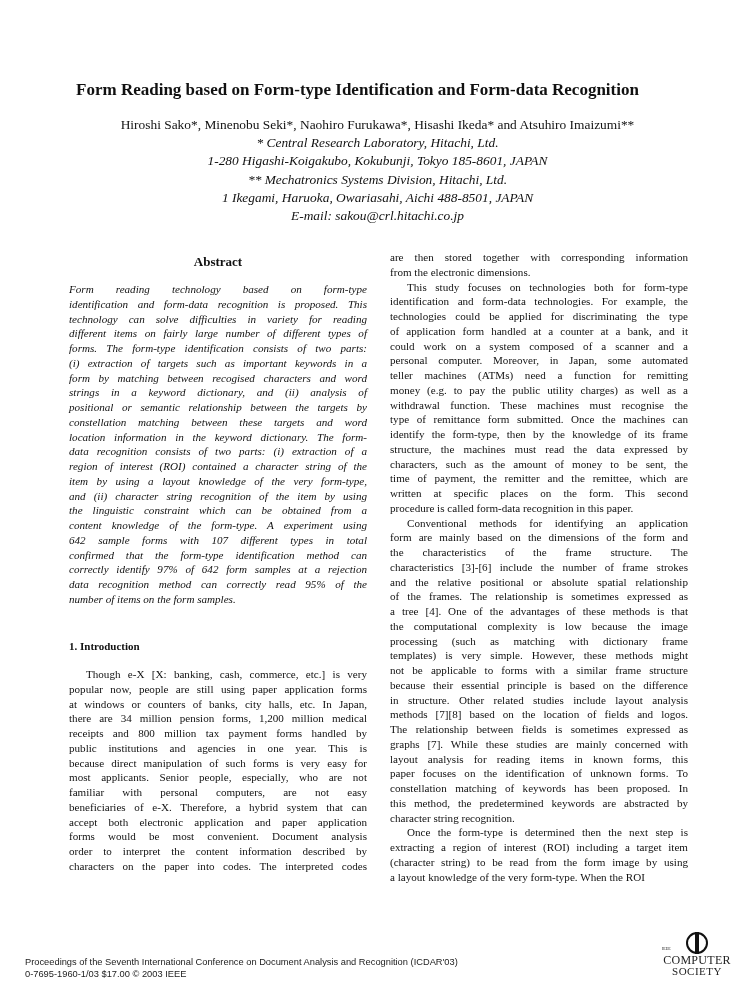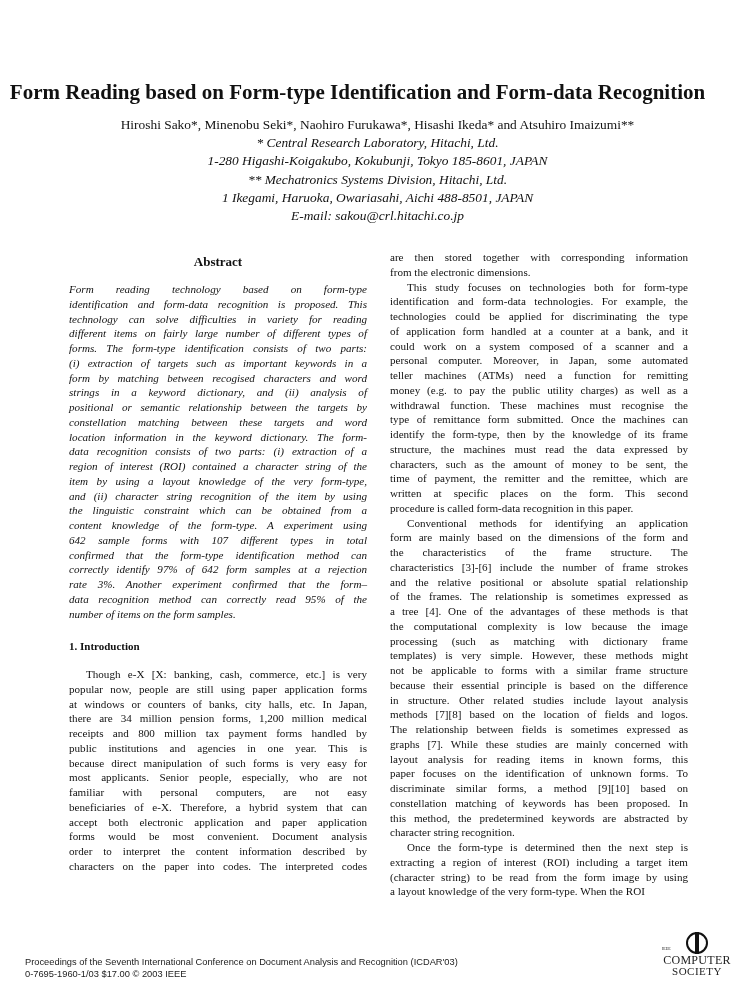--- a/index.html
+++ b/index.html
@@ -1,17 +1,17 @@
 <!DOCTYPE html>
 <html><head>
 <meta charset="utf-8">
 <style>
   html, body { margin: 0; padding: 0; background: #ffffff; }
   body { width: 755px; height: 1000px; position: relative; overflow: hidden; color: #111; font-family: "Liberation Serif", serif; }
-  .title { position: absolute; top: 80px; left: 0; width: 715px; text-align: center; font-weight: bold; font-size: 21px; }
+  .title { position: absolute; top: 80px; left: 0; width: 715px; text-align: center; font-weight: bold; font-size: 17px; }
   .authors { position: absolute; top: 116px; left: 0; width: 755px; text-align: center; font-size: 13.4px; line-height: 18.2px; }
   .authors .it { font-style: italic; }
   .col { position: absolute; width: 298px; font-size: 11.1px; line-height: 14.75px; }
   .col.left { left: 69px; }
   .col.right { left: 390px; top: 250px; }
   .ln { display: block; text-align: justify; text-align-last: justify; white-space: nowrap; height: 14.75px; }
   .ln.last { text-align-last: left; }
   .ln.ind { text-indent: 17px; }
   .abs-h { position: absolute; left: 69px; top: 254px; width: 298px; text-align: center; font-weight: bold; font-size: 13px; }
   .abs-body { top: 282px; font-style: italic; }
@@ -54,21 +54,20 @@
     <span class="ln">location information in the keyword dictionary.  The form-</span>
     <span class="ln">data recognition consists of two parts: (i) extraction of a</span>
     <span class="ln">region of interest (ROI) contained a character string of the</span>
     <span class="ln">item by using a layout knowledge of the very form-type,</span>
     <span class="ln">and (ii) character string recognition of the item by using</span>
     <span class="ln">the linguistic constraint which can be obtained from a</span>
     <span class="ln">content knowledge of the form-type.  A experiment using</span>
     <span class="ln">642 sample forms with 107 different types in total</span>
     <span class="ln">confirmed that the form-type identification method can</span>
     <span class="ln">correctly identify 97% of 642 form samples at a rejection</span>
-    <span class="ln">rate 3%.  Another experiment confirmed that the form–</span>
     <span class="ln">data recognition method can correctly read 95% of the</span>
     <span class="ln last">number of items on the form samples.</span>
   </div>
 
 <div class="sec-h">1. Introduction</div>
 <div class="col left intro-body" id="introL">
     <span class="ln ind">Though e-X [X: banking, cash, commerce, etc.] is very</span>
     <span class="ln">popular now, people are still using paper application forms</span>
     <span class="ln">at windows or counters of banks, city halls, etc.  In Japan,</span>
     <span class="ln">there are 34 million pension forms, 1,200 million medical</span>
@@ -113,21 +112,20 @@
     <span class="ln">processing (such as matching with dictionary frame</span>
     <span class="ln">templates) is very simple.  However, these methods might</span>
     <span class="ln">not be applicable to forms with a similar frame structure</span>
     <span class="ln">because their essential principle is based on the difference</span>
     <span class="ln">in structure.  Other related studies include layout analysis</span>
     <span class="ln">methods [7][8] based on the location of fields and logos.</span>
     <span class="ln">The relationship between fields is sometimes expressed as</span>
     <span class="ln">graphs [7].  While these studies are mainly concerned with</span>
     <span class="ln">layout analysis for reading items in known forms, this</span>
     <span class="ln">paper focuses on the identification of unknown forms.  To</span>
-    <span class="ln">discriminate similar forms, a method [9][10] based on</span>
     <span class="ln">constellation matching of keywords has been proposed.  In</span>
     <span class="ln">this method, the predetermined keywords are abstracted by</span>
     <span class="ln last">character string recognition.</span>
     <span class="ln ind">Once the form-type is determined then the next step is</span>
     <span class="ln">extracting a region of interest (ROI) including a target item</span>
     <span class="ln">(character string) to be read from the form image by using</span>
     <span class="ln last">a layout knowledge of the very form-type.  When the ROI</span>
   </div>
 
 <div class="footer">

